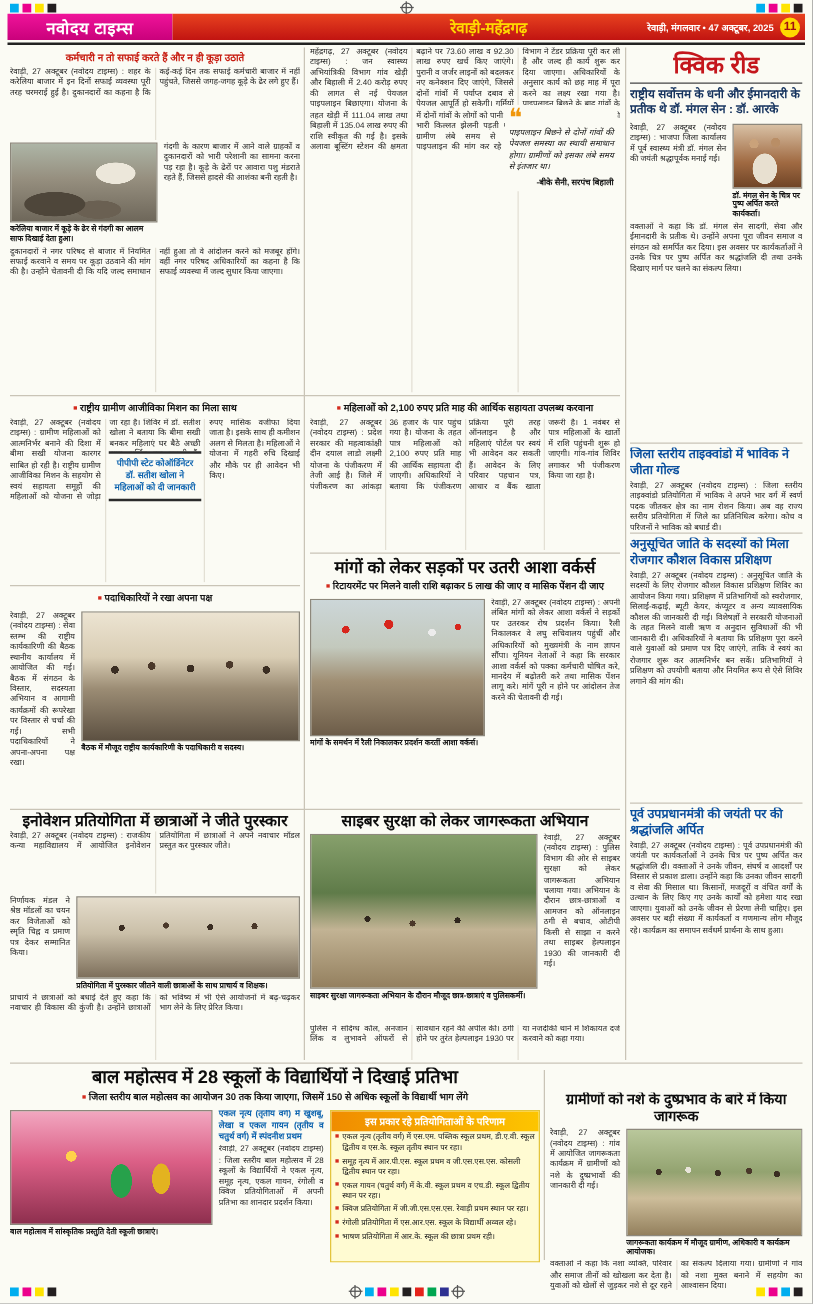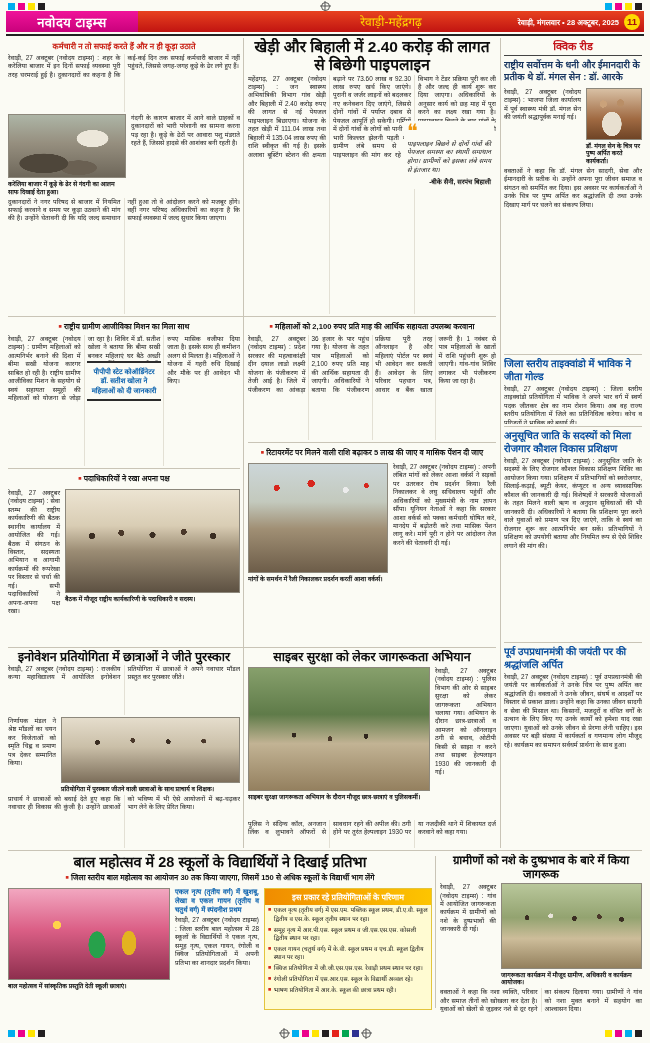--- a/index.html
+++ b/index.html
@@ -16,21 +16,21 @@
 .regspacer{flex:1}
 .target{width:9px;height:9px;border:1px solid #555;border-radius:50%;position:relative;display:inline-block}
 .target::before,.target::after{content:"";position:absolute;background:#555}
 .target::before{left:50%;top:-2px;bottom:-2px;width:1px;transform:translateX(-50%)}
 .target::after{top:50%;left:-2px;right:-2px;height:1px;transform:translateY(-50%)}
 
 
 .masthead{position:absolute;left:6px;right:6px;top:11px;height:21px;display:flex;align-items:stretch}
 .brand{width:132px;background:linear-gradient(180deg,#f0139a,#c9017b);color:#fff;font-weight:bold;font-size:13px;display:flex;align-items:center;justify-content:center;letter-spacing:.5px}
 .band{flex:1;background:linear-gradient(180deg,#e8421f,#c11411);display:flex;align-items:center;position:relative;padding:0 4px}
-.edition{position:absolute;left:0;right:0;text-align:center;color:#ffd900;font-weight:normal;font-size:12px}
+.edition{position:absolute;left:0;right:0;text-align:center;color:#ffd900;font-weight:bold;font-size:12px}
 .band .date{margin-left:auto;color:#fff;font-size:7.5px;font-weight:bold;z-index:1;padding-right:5px}
 .pagenum{width:16px;height:16px;background:#ffd900;border-radius:50%;color:#a31010;font-weight:bold;font-size:9.5px;display:flex;align-items:center;justify-content:center;z-index:1;align-self:center}
 .mast-rule{position:absolute;left:6px;right:6px;top:34px;height:1.5px;background:#222}
 
 
 .vline,.hline{position:absolute;background:#c9c4b6}
 .vline{width:1px}.hline{height:1px}
 
 
 .art{position:absolute;overflow:hidden;display:flex;flex-direction:column}
@@ -60,42 +60,42 @@
 
 .quote-box{position:absolute;top:46px;right:2px;width:90px;background:#fbfbf4;padding:2px 3px 3px}
 .qmark{color:#f0960a;font-size:20px;line-height:.8;display:block;font-family:"DejaVu Serif","Liberation Serif",serif}
 .qtext{font-size:6.6px;font-style:italic;line-height:1.35;text-align:justify;margin-top:1px}
 .qby{font-size:6.6px;font-weight:bold;text-align:right;margin-top:2px}
 .inline-box{position:absolute;top:26px;left:79px;width:74px;background:#fbfbf4;border-top:2px solid #2b2b2b;border-bottom:2px solid #2b2b2b;padding:4px 2px;color:#0b62ae;font-weight:bold;font-size:7px;text-align:center;line-height:1.35}
 .badge-circle{position:absolute;top:28px;left:100px;width:80px;height:80px;border:3.5px solid #f0960a;border-radius:50%;background:#fdfdf6;display:flex;flex-direction:column;align-items:center;justify-content:center;text-align:center;padding:7px}
 .badge-top{font-size:7.5px;font-weight:bold;line-height:1.2;color:#222}
 .badge-num{font-size:14px;font-weight:bold;color:#d42b1e;line-height:1.15}
 .badge-bot{font-size:7.5px;font-weight:bold;color:#222}
-.qr-head{text-align:center;font-weight:bold;font-size:11px;color:#c4161c;border-bottom:1.5px solid #444;padding-bottom:2px;margin-bottom:3px}
+.qr-head{text-align:center;font-weight:bold;font-size:19px;color:#c4161c;border-bottom:1.5px solid #444;padding-bottom:2px;margin-bottom:3px}
 .highlight{color:#0b62ae;font-weight:bold;font-size:6.8px;line-height:1.3;margin-bottom:2px;text-align:justify}
 .results{background:#fffbd2;border:1px solid #e3c43c;display:flex;flex-direction:column;overflow:hidden}
 .results-head{background:linear-gradient(90deg,#f08c00,#fdc500);color:#fff;font-weight:bold;font-size:8px;text-align:center;padding:2.5px 1px}
 .res-item{display:flex;gap:2.5px;padding:1.5px 3px;font-size:6.2px;line-height:1.3;text-align:left}
 .midcol{display:flex;flex-direction:column;min-width:0}
 
 
 .a-sani{left:8px;top:38px;width:232px;height:276px}
 .a-pipe{left:248px;top:38px;width:248px;height:276px}
 .a-qr{left:504px;top:38px;width:138px;height:314px}
 .a-bima{left:8px;top:320px;width:232px;height:146px}
 .a-lado{left:248px;top:320px;width:248px;height:120px}
 .a-tkd{left:504px;top:358px;width:138px;height:66px}
 .a-sc{left:504px;top:430px;width:138px;height:210px}
 .a-seva{left:8px;top:472px;width:232px;height:172px}
 .a-asha{left:248px;top:446px;width:248px;height:198px}
 .a-inno{left:8px;top:650px;width:232px;height:198px}
 .a-cyber{left:248px;top:650px;width:248px;height:198px}
 .a-trib{left:504px;top:646px;width:138px;height:202px}
 .a-bal{left:8px;top:854px;width:424px;height:158px}
-.a-nasha{left:440px;top:854px;width:202px;height:158px}
+.a-nasha{left:440px;top:874px;width:202px;height:158px}
 
 
 .ph-garbage{height:64px;background:
  radial-gradient(ellipse 26px 14px at 72% 38%,#ece7da 0 60%,transparent 62%),
  radial-gradient(ellipse 40px 16px at 30% 78%,#4e463a 0 60%,transparent 62%),
  radial-gradient(ellipse 30px 12px at 60% 85%,#6a6052 0 60%,transparent 62%),
  linear-gradient(180deg,#adb5a6 0%,#968f7f 45%,#6e675a 100%)}
 .ph-qr{background:
  radial-gradient(circle 6px at 30% 30%,#caa27a 0 60%,transparent 62%),
  radial-gradient(circle 6px at 62% 28%,#b98e66 0 60%,transparent 62%),
@@ -154,21 +154,21 @@
     <span class="sq c"></span>
     <span class="sq m"></span>
     <span class="sq y"></span>
     <span class="sq k"></span>
   </div>
 
   <header class="masthead">
     <div class="brand">नवोदय टाइम्स</div>
     <div class="band">
       <span class="edition">रेवाड़ी-महेंद्रगढ़</span>
-      <span class="date">रेवाड़ी, मंगलवार • 28 अक्टूबर, 2025</span>
+      <span class="date">रेवाड़ी, मंगलवार • 47 अक्टूबर, 2025</span>
       <span class="pagenum">11</span>
     </div>
   </header>
   <div class="mast-rule"></div>
 
   <div class="vline" style="left:243px;top:38px;height:810px"></div>
   <div class="vline" style="left:500px;top:38px;height:810px"></div>
   <div class="vline" style="left:435px;top:856px;height:152px"></div>
   <div class="hline" style="left:8px;top:316px;width:488px"></div>
   <div class="hline" style="left:504px;top:354px;width:138px"></div>
@@ -186,21 +186,20 @@
       <figure class="fig" style="width:118px">
         <div class="photo ph-garbage"></div>
         <figcaption class="cap">करेलिया बाजार में कूड़े के ढेर से गंदगी का आलम साफ दिखाई देता हुआ।</figcaption>
       </figure>
       <div class="body flex1">गंदगी के कारण बाजार में आने वाले ग्राहकों व दुकानदारों को भारी परेशानी का सामना करना पड़ रहा है। कूड़े के ढेरों पर आवारा पशु मंडराते रहते हैं, जिससे हादसे की आशंका बनी रहती है।</div>
     </div>
     <div class="body cols2 grow">दुकानदारों ने नगर परिषद से बाजार में नियमित सफाई करवाने व समय पर कूड़ा उठवाने की मांग की है। उन्होंने चेतावनी दी कि यदि जल्द समाधान नहीं हुआ तो वे आंदोलन करने को मजबूर होंगे। वहीं नगर परिषद अधिकारियों का कहना है कि सफाई व्यवस्था में जल्द सुधार किया जाएगा।</div>
   </section>
 
   <section class="art a-pipe">
-    <h1 class="hl hl-16">खेड़ी और बिहाली में 2.40 करोड़ की लागत से बिछेगी पाइपलाइन</h1>
     <div class="bodywrap">
       <div class="body cols3 full">महेंद्रगढ़, 27 अक्टूबर (नवोदय टाइम्स) : जन स्वास्थ्य अभियांत्रिकी विभाग गांव खेड़ी और बिहाली में 2.40 करोड़ रुपए की लागत से नई पेयजल पाइपलाइन बिछाएगा। योजना के तहत खेड़ी में 111.04 लाख तथा बिहाली में 135.04 लाख रुपए की राशि स्वीकृत की गई है। इसके अलावा बूस्टिंग स्टेशन की क्षमता बढ़ाने पर 73.60 लाख व 92.30 लाख रुपए खर्च किए जाएंगे। पुरानी व जर्जर लाइनों को बदलकर नए कनेक्शन दिए जाएंगे, जिससे दोनों गांवों में पर्याप्त दबाव से पेयजल आपूर्ति हो सकेगी। गर्मियों में दोनों गांवों के लोगों को पानी की भारी किल्लत झेलनी पड़ती थी। ग्रामीण लंबे समय से नई पाइपलाइन की मांग कर रहे थे। विभाग ने टेंडर प्रक्रिया पूरी कर ली है और जल्द ही कार्य शुरू कर दिया जाएगा। अधिकारियों के अनुसार कार्य को छह माह में पूरा करने का लक्ष्य रखा गया है। पाइपलाइन बिछने के बाद गांवों के हर घर तक नल से जल पहुंचाने की योजना को भी गति मिलेगी।</div>
       <div class="quote-box">
         <span class="qmark">❝</span>
         <div class="qtext">पाइपलाइन बिछने से दोनों गांवों की पेयजल समस्या का स्थायी समाधान होगा। ग्रामीणों को इसका लंबे समय से इंतजार था।</div>
         <div class="qby">-बीके सैनी, सरपंच बिहाली</div>
       </div>
     </div>
   </section>
 
@@ -256,20 +255,21 @@
     <div class="row grow">
       <div class="body" style="width:52px">रेवाड़ी, 27 अक्टूबर (नवोदय टाइम्स) : सेवा स्तम्भ की राष्ट्रीय कार्यकारिणी की बैठक स्थानीय कार्यालय में आयोजित की गई। बैठक में संगठन के विस्तार, सदस्यता अभियान व आगामी कार्यक्रमों की रूपरेखा पर विस्तार से चर्चा की गई। सभी पदाधिकारियों ने अपना-अपना पक्ष रखा।</div>
       <figure class="fig flex1">
         <div class="photo ph-seva" style="height:104px"></div>
         <figcaption class="cap">बैठक में मौजूद राष्ट्रीय कार्यकारिणी के पदाधिकारी व सदस्य।</figcaption>
       </figure>
     </div>
   </section>
 
   <section class="art a-asha">
+    <h2 class="hl hl-14">मांगों को लेकर सड़कों पर उतरी आशा वर्कर्स</h2>
     <div class="kicker">
       <span class="bullet">■</span>
       <span>रिटायरमेंट पर मिलने वाली राशि बढ़ाकर 5 लाख की जाए व मासिक पेंशन दी जाए</span>
     </div>
     <div class="row grow">
       <figure class="fig" style="width:140px">
         <div class="photo ph-asha" style="height:110px"></div>
         <figcaption class="cap">मांगों के समर्थन में रैली निकालकर प्रदर्शन करतीं आशा वर्कर्स।</figcaption>
       </figure>
       <div class="body flex1">रेवाड़ी, 27 अक्टूबर (नवोदय टाइम्स) : अपनी लंबित मांगों को लेकर आशा वर्कर्स ने सड़कों पर उतरकर रोष प्रदर्शन किया। रैली निकालकर वे लघु सचिवालय पहुंचीं और अधिकारियों को मुख्यमंत्री के नाम ज्ञापन सौंपा। यूनियन नेताओं ने कहा कि सरकार आशा वर्कर्स को पक्का कर्मचारी घोषित करे, मानदेय में बढ़ोतरी करे तथा मासिक पेंशन लागू करे। मांगें पूरी न होने पर आंदोलन तेज करने की चेतावनी दी गई।</div>

